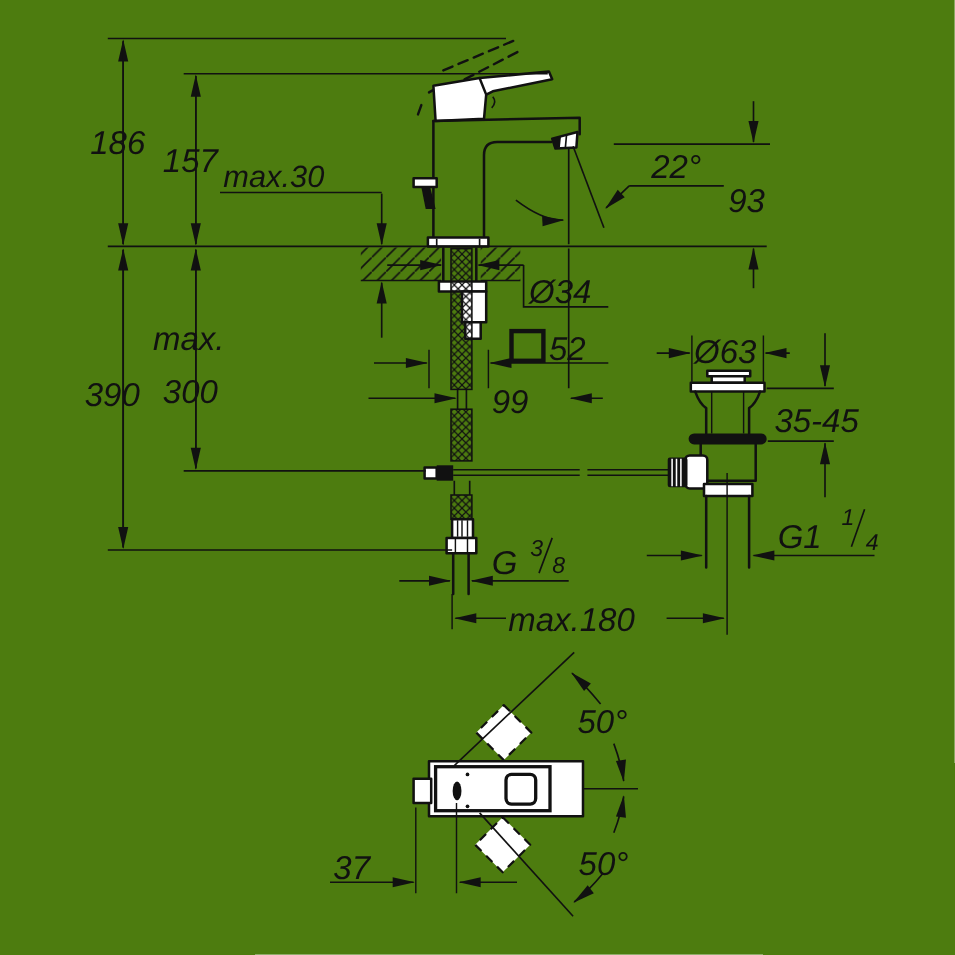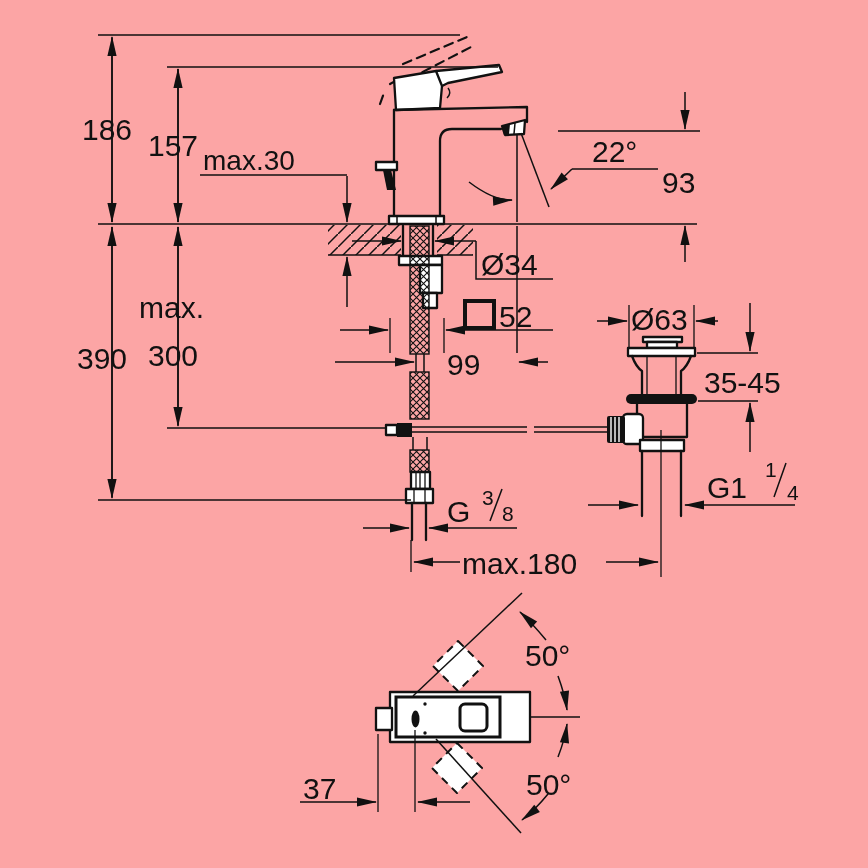--- a/index.html
+++ b/index.html
@@ -1,16 +1,16 @@
 <!DOCTYPE html>
 <html><head>
 <meta charset="utf-8">
 <style>
   html,body{margin:0;padding:0;background:#fff;}
-  .stage{width:868px;height:868px;position:relative;background:#fca5a5;overflow:hidden;}
+  .stage{width:868px;height:868px;position:relative;background:#4d7c0f;overflow:hidden;font-style:italic;}
   svg{display:block;}
   text{font-family:"Liberation Sans","DejaVu Sans",sans-serif;fill:#111;}
   .t30{font-size:30px;}
   .t28{font-size:28px;}
   .t21{font-size:21px;}
   .obj{stroke:#111;fill:none;stroke-width:2.3;stroke-linejoin:round;stroke-linecap:round;}
   .objw{stroke:#111;fill:#fff;stroke-width:2.3;stroke-linejoin:round;}
   .thin{stroke:#111;fill:none;stroke-width:1.5;}
   .xthin{stroke:#111;fill:none;stroke-width:1.3;}
   .dash{stroke:#111;fill:none;stroke-width:2.2;stroke-dasharray:9 6;stroke-linecap:round;}

